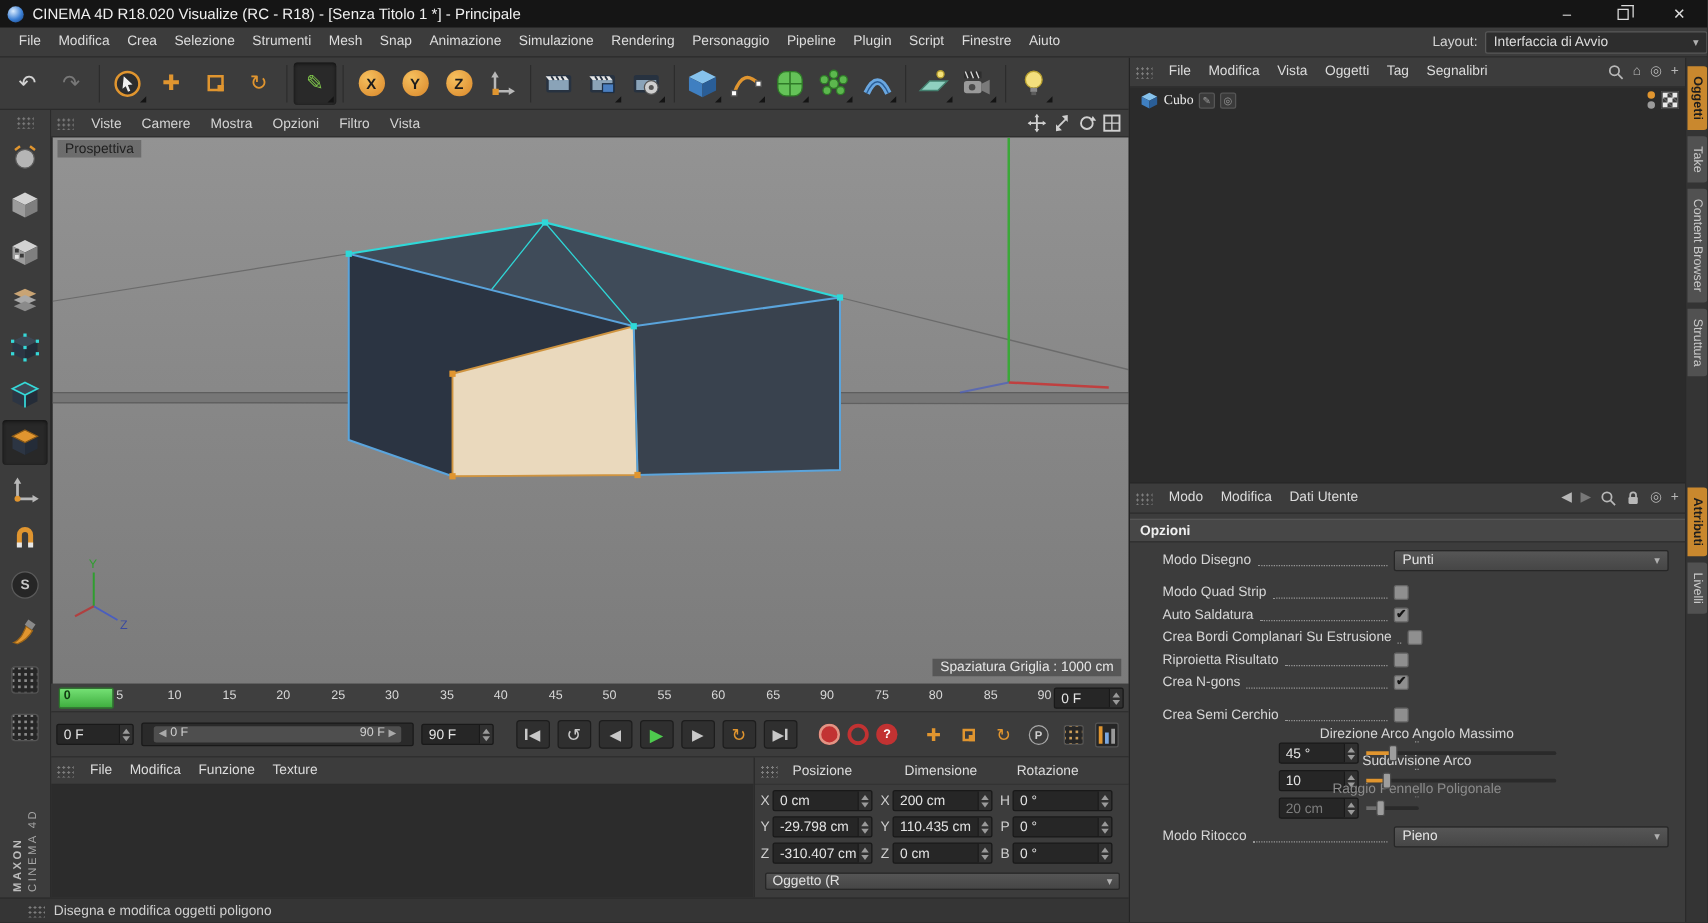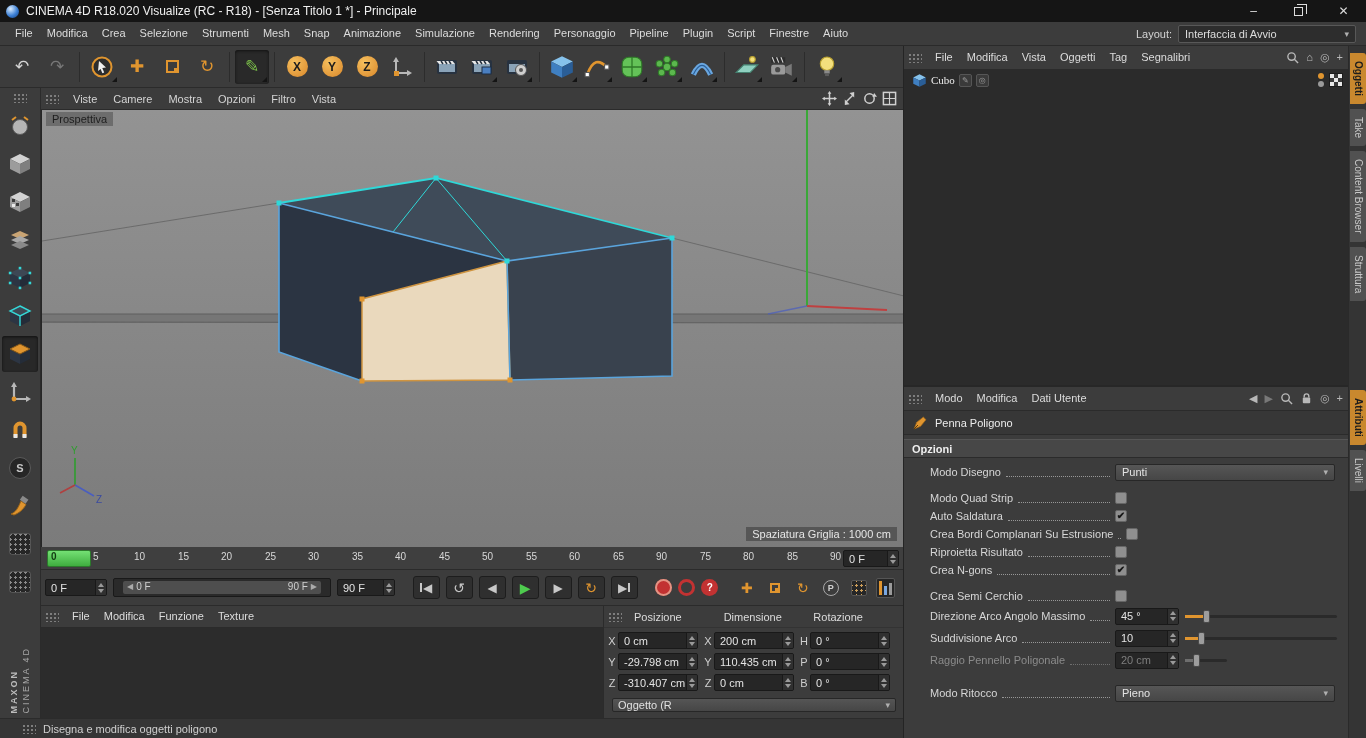--- a/index.html
+++ b/index.html
@@ -16,21 +16,21 @@
   .title-text { font-size:12px; }
   .win-btns { margin-left:auto; display:flex; height:22px; }
   .win-btn { width:45px; display:flex; align-items:center; justify-content:center; color:#ddd; font-size:12px; }
   .restore-box { width:9px; height:9px; border:1px solid #ddd; position:relative; }
   .restore-box::after { content:""; position:absolute; left:2px; top:-4px; width:9px; height:9px; border:1px solid #ddd; border-bottom:none; border-left:none; }
 
   
   .menubar { position:absolute; left:0; top:22px; width:1366px; height:24px; background:#3c3c3c;
              border-bottom:1px solid #2a2a2a; display:flex; align-items:center; padding-left:8px; z-index:29; }
   .menu-item { padding:0 7px; line-height:23px; color:#dcdcdc; }
-  .layout-area { margin-left:auto; display:flex; align-items:center; gap:6px; margin-right:10px; }
+  .layout-area { margin-left:auto; display:flex; align-items:center; gap:6px; }
   .layout-select { width:178px; height:18px; background:#2d2d2d; border:1px solid #585858; border-radius:2px;
                    display:flex; align-items:center; padding:0 6px; color:#ddd; }
   .dd-arrow { margin-left:auto; font-size:9px; color:#b0b0b0; }
 
   
   .toolbar { position:absolute; left:0; top:46px; width:903px; height:42px; background:#3c3c3c;
              border-bottom:1px solid #2b2b2b; display:flex; align-items:center; padding-left:5px; gap:1px; }
   .tbtn { width:34px; height:34px; border-radius:3px; display:flex; align-items:center; justify-content:center;
           position:relative; flex-shrink:0; }
   .tbtn.active { background:#292929; box-shadow:inset 0 1px 3px #111; }
@@ -168,21 +168,21 @@
                               linear-gradient(45deg,#3a3a3a 25%,transparent 25%,transparent 75%,#3a3a3a 75%);
              background-size:8px 8px; background-position:0 0,4px 4px; border:1px solid #1c1c1c; }
 
   
   .am { position:absolute; left:0; top:339px; width:445px; height:353px; background:#3c3c3c; border-top:2px solid #272727; }
   .am-tool { height:24px; display:flex; align-items:center; gap:7px; padding-left:8px; background:#373737; border-bottom:1px solid #2b2b2b; color:#ececec; }
   .am-section { height:19px; margin-top:4px; background:#474747; border-top:1px solid #555; border-bottom:1px solid #2b2b2b;
                 display:flex; align-items:center; padding-left:8px; font-weight:bold; color:#efefef; }
   .am-rows { padding-top:5px; }
   .am-row { display:flex; align-items:center; height:18px; padding:0 12px 0 26px; }
-  .am-row.tall { height:22px; }
+  .am-row.tall { height:22px;flex-direction:column; }
   .am-row.gap { margin-top:8px; }
   .am-row.bigap { margin-top:13px; }
   .am-label { white-space:nowrap; color:#d6d6d6; }
   .leader { flex:1; min-width:3px; height:9px; border-bottom:1px dotted #979797; margin:0 5px; }
   .ctrl { width:222px; display:flex; align-items:center; flex-shrink:0; }
   .adrop { width:220px; height:17px; background:linear-gradient(#565656,#464646); border:1px solid #272727; border-radius:2px;
            display:flex; align-items:center; padding:0 6px; color:#e4e4e4; }
   .cb { width:12px; height:12px; background:#8f8f8f; border:1px solid #666; border-radius:2px;
         display:flex; align-items:center; justify-content:center; font-size:10px; color:#151515; font-weight:bold; line-height:1; }
   .afield { width:64px; height:17px; }
@@ -880,27 +880,20 @@
                 <line x1="9" y1="9" x2="13" y2="13" stroke="#b8b8b8" stroke-width="1.5"></line>
               </svg>
             <svg width="13" height="13" viewBox="0 0 14 14">
                 <rect x="3" y="6" width="8" height="6" rx="1" fill="#b8b8b8"></rect>
                 <path d="M4.5 6 V4.5 a2.5 2.5 0 0 1 5 0 V6" fill="none" stroke="#b8b8b8" stroke-width="1.5"></path>
               </svg>
             <span class="ic">◎</span>
             <span class="ic">+</span>
           </div>
         </div>
-        <div class="am-tool">
-          <svg width="16" height="16" viewBox="0 0 24 24">
-            <path d="M3 21 L7 11 L17 3 L21 7 L13 17 Z" fill="#e0952f" stroke="#9a6418"></path>
-            <path d="M3 21 L9 15" stroke="#5a3a0c" stroke-width="1.5"></path>
-          </svg>
-          <span>Penna Poligono</span>
-        </div>
         <div class="am-section">
             <span>Opzioni</span>
           </div>
         <div class="am-rows">
 
           <div class="am-row">
             <span class="am-label">Modo Disegno</span>
               <span class="leader"></span>
             <span class="ctrl">
                 <span class="adrop">

